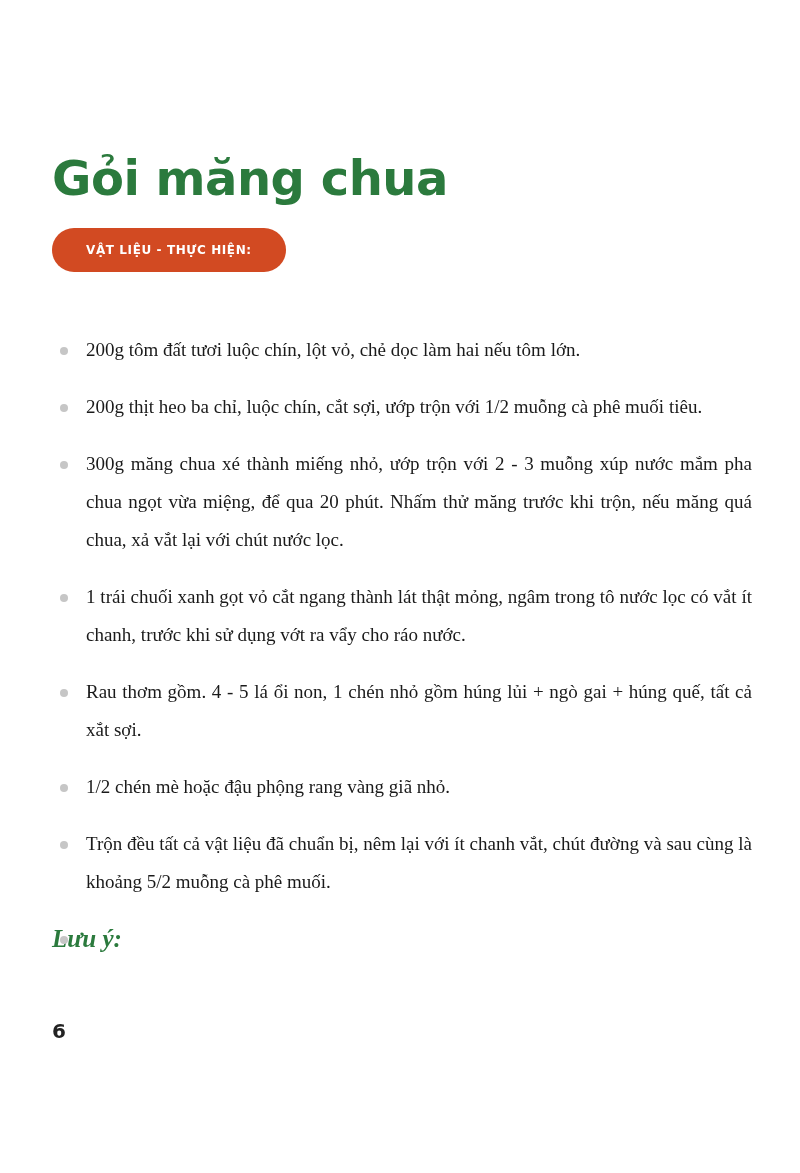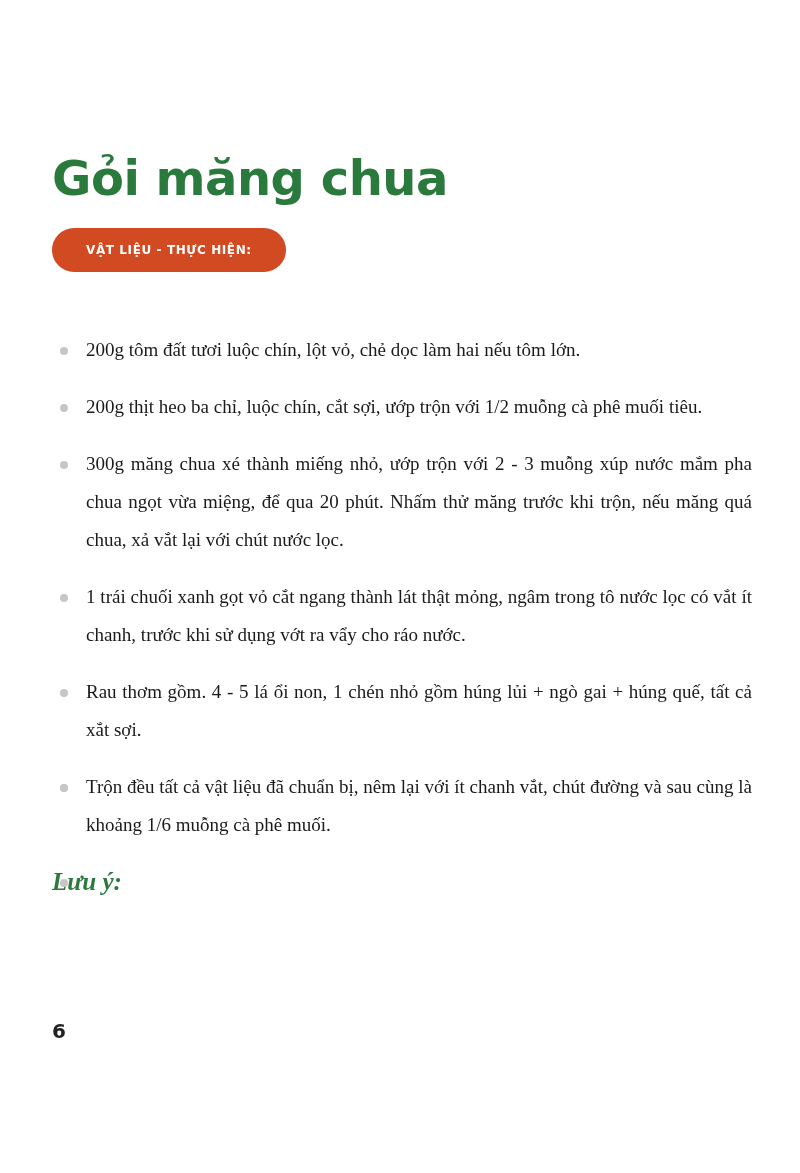--- a/index.html
+++ b/index.html
@@ -133,25 +133,26 @@
       <span>1 trái chuối xanh gọt vỏ cắt ngang thành lát thật mỏng, ngâm trong tô nước lọc có vắt ít chanh, trước khi sử dụng vớt ra vẩy cho ráo nước.</span>
     </p>
 
     <p class="item">
       <span class="bullet"></span>
       <span>Rau thơm gồm. 4 - 5 lá ổi non, 1 chén nhỏ gồm húng lủi + ngò gai + húng quế, tất cả xắt sợi.</span>
     </p>
 
     <p class="item">
       <span class="bullet"></span>
+      <span>1/2 chén mè hoặc đậu phộng rang vàng giã nhỏ.</span>
     </p>
 
     <p class="item">
       <span class="bullet"></span>
-      <span>Trộn đều tất cả vật liệu đã chuẩn bị, nêm lại với ít chanh vắt, chút đường và sau cùng là khoảng 1/6 muỗng cà phê muối.</span>
+      <span>Trộn đều tất cả vật liệu đã chuẩn bị, nêm lại với ít chanh vắt, chút đường và sau cùng là khoảng 5/2 muỗng cà phê muối.</span>
     </p>
 
     <p class="item">
       <span class="bullet"></span>
     </p>
 
     <p class="note-label">Lưu ý:</p>
 
   </div>
 

